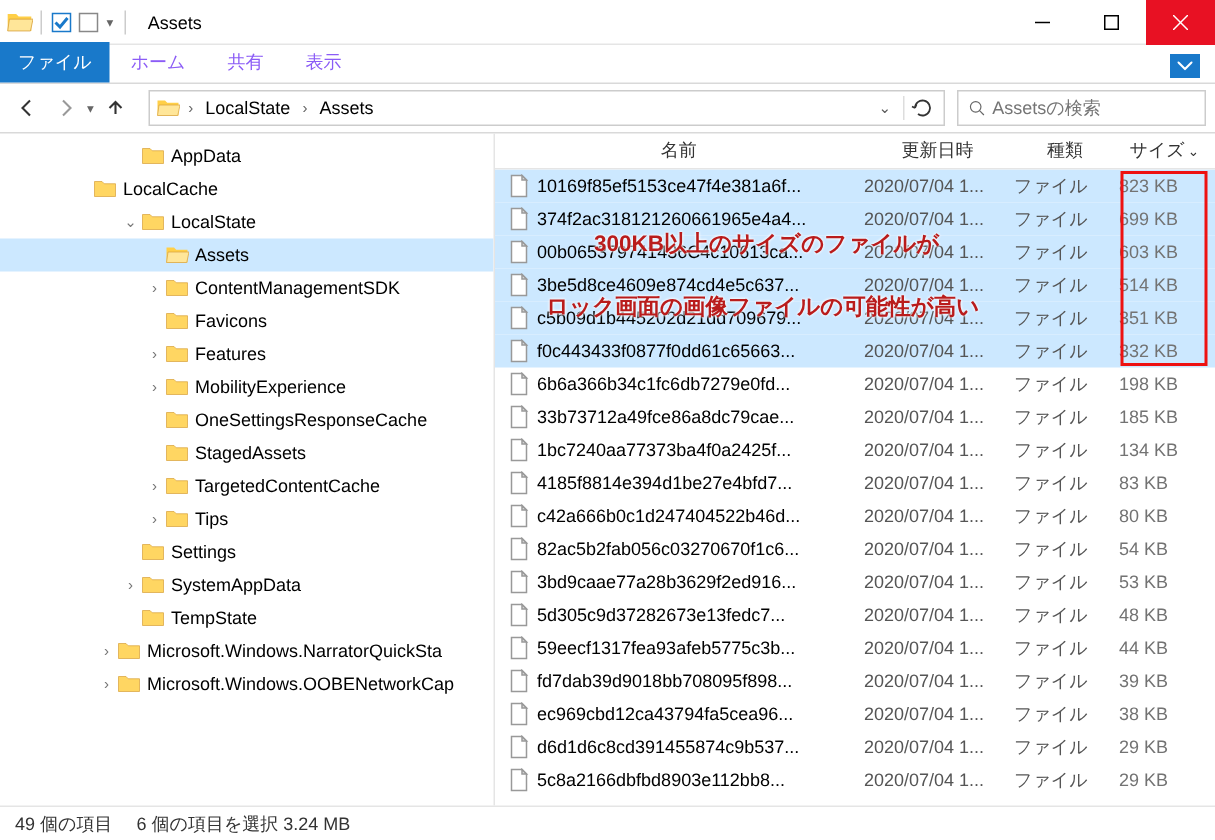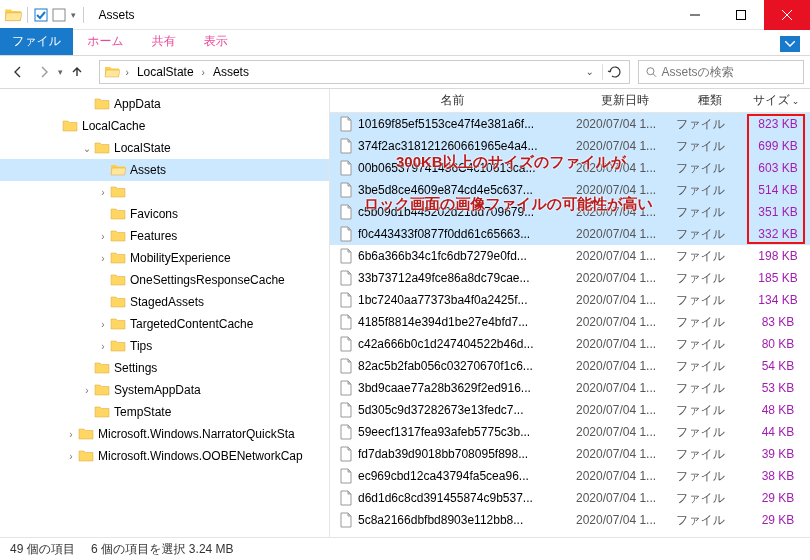--- a/index.html
+++ b/index.html
@@ -10,21 +10,21 @@
 .titlebar .qat .folder-ico { width: 18px; height: 18px; }
 .titlebar .qat .sep { width: 1px; height: 16px; background: #ccc; margin: 0 3px; }
 .titlebar .title { margin-left: 8px; font-size: 12px; }
 .titlebar .wincontrols { position: absolute; right: 0; top: 0; display: flex; height: 30px; }
 .titlebar .wincontrols .btn { width: 46px; display: flex; align-items: center; justify-content: center; cursor: default; }
 .titlebar .wincontrols .close { background: #e81123; color: #fff; }
 .titlebar .wincontrols .btn svg { stroke: #000; }
 .titlebar .wincontrols .close svg { stroke: #fff; }
 
 .ribbon-tabs { height: 26px; display: flex; align-items: flex-end; border-bottom: 1px solid #d9d9d9; position: relative; background: #fff; }
-.ribbon-tabs .tab { padding: 5px 14px; font-size: 12px; cursor: default; color: #ec4899; }
+.ribbon-tabs .tab { padding: 5px 14px; font-size: 12px; cursor: default; color: #8b5cf6; }
 .ribbon-tabs .tab.file { background: #1979ca; color: #fff; padding: 5px 12px; }
 .ribbon-tabs .caret { position: absolute; right: 10px; top: 6px; width: 20px; height: 16px; background: #1979ca; display: flex; align-items: center; justify-content: center; }
 
 .navbar { height: 33px; display: flex; align-items: center; gap: 2px; padding: 0 6px; border-bottom: 1px solid #d9d9d9; }
 .navbar .navbtn { width: 24px; height: 24px; display: flex; align-items: center; justify-content: center; }
 .navbar .navbtn.disabled svg { stroke: #999; }
 .navbar .addr { flex: 1; height: 24px; border: 1px solid #ccc; display: flex; align-items: center; padding: 0 4px; gap: 4px; margin: 0 6px 0 8px; }
 .navbar .addr .folder-ico { width: 16px; height: 16px; }
 .navbar .addr .crumb { padding: 0 2px; cursor: default; }
 .navbar .addr .sep { color: #666; font-size: 10px; padding: 0 2px; }
@@ -49,21 +49,21 @@
 .col-header .c-type { width: 70px; }
 .col-header .c-size { width: 65px; display: flex; align-items: center; gap: 2px; }
 
 .filelist { flex: 1; overflow: hidden; position: relative; }
 .file-row { height: 22px; display: flex; align-items: center; font-size: 12px; }
 .file-row.selected { background: #cce8ff; }
 .file-row .file-ico { width: 16px; height: 16px; margin: 0 4px 0 8px; flex-shrink: 0; }
 .file-row .fname { flex: 1; white-space: nowrap; overflow: hidden; text-overflow: ellipsis; }
 .file-row .fdate { width: 100px; color: #555; white-space: nowrap; overflow: hidden; }
 .file-row .ftype { width: 70px; color: #555; }
-.file-row .fsize { width: 64px; text-align: center; color: #a21caf; }
+.file-row .fsize { width: 64px; text-align: left; color: #737373; }
 
 .red-box { position: absolute; border: 2px solid #e11; pointer-events: none; }
 .annotation { position: absolute; color: #b91c1c; font-size: 15px; font-weight: bold; pointer-events: none; text-shadow: 0 0 2px #fff, 0 0 2px #fff; }
 
 .status { height: 23px; border-top: 1px solid #e5e5e5; display: flex; align-items: center; padding: 0 10px; gap: 16px; font-size: 12px; color: #333; }
 
 .folder-svg { fill: #ffd662; stroke: #d9a441; stroke-width: 0.5; }
 .folder-open-svg .back { fill: #ffcf47; }
 .folder-open-svg .front { fill: #ffe699; }
 .file-svg .page { fill: #fff; stroke: #999; }
@@ -208,20 +208,21 @@
         <svg class="folder-ico" viewBox="0 0 16 16">
           <use href="#folder-open"></use>
         </svg>
         <span class="label">Assets</span>
       </div>
       <div class="node" style="padding-left: 96px;">
         <span class="exp">›</span>
         <svg class="folder-ico" viewBox="0 0 16 16">
           <use href="#folder-closed"></use>
         </svg>
+        <span class="label">ContentManagementSDK</span>
       </div>
       <div class="node" style="padding-left: 96px;">
         <span class="exp"></span>
         <svg class="folder-ico" viewBox="0 0 16 16">
           <use href="#folder-closed"></use>
         </svg>
         <span class="label">Favicons</span>
       </div>
       <div class="node" style="padding-left: 96px;">
         <span class="exp">›</span>

